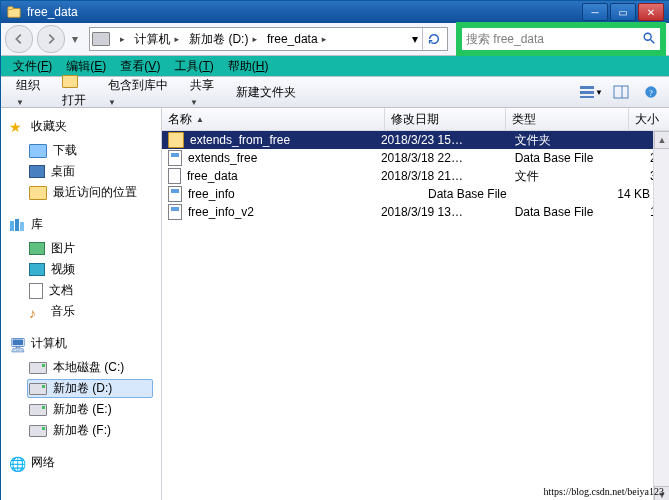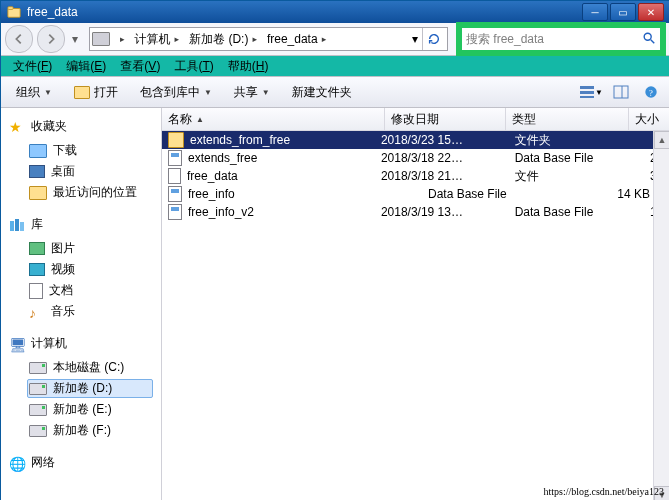--- a/index.html
+++ b/index.html
@@ -21,21 +21,21 @@
   .crumb .sep { color:#404040; font-size:9px; padding:0 2px;}
   .disk-icon { width:16px; height:12px; background:#d0d0d8; border:1px solid #808080; border-radius:1px; display:inline-block; margin-right:4px;}
   .addr-refresh { width:22px; height:22px; display:flex; align-items:center; justify-content:center; border-left:1px solid #c0c0c8; cursor:pointer;}
   .searchbox { width: 190px; height: 22px; background:#fff; border:6px solid #22c55e; display:flex; align-items:center; padding:0 4px; color:#808080; gap:4px;}
   
   .menubar { height: 20px; background:#14b8a6; border-bottom:1px solid #c0c0c8; display:flex; align-items:center; padding:0 6px; gap:2px;}
   .menuitem { padding:2px 6px; cursor:default;}
   .menuitem .hot { text-decoration: underline; }
   
   .toolbar { height: 30px; background: linear-gradient(#fafbff,#e6e8f0); border-bottom:1px solid #c0c0c8; display:flex; align-items:center; padding:0 6px; gap:4px;}
-  .tool { padding:3px 8px; border:1px solid transparent; border-radius:2px; display:flex; align-items:center; gap:4px; cursor:default;}
+  .tool { padding:3px 8px; border:1px solid transparent; border-radius:2px; display:flex; align-items:flex-start; gap:4px; cursor:default;flex-direction:column;}
   .tool .caret { font-size:8px; color:#404040;}
   .tool-sep {font-size:8px;}
   .spacer { flex:1; }
   .icon-btn { width:24px; height:22px; border:1px solid transparent; border-radius:2px; display:flex; align-items:center; justify-content:center; cursor:default;}
   
   .body { display:flex; height: calc(500px - 22px - 32px - 20px - 30px); }
   .nav { width: 160px; background:#fff; border-right:1px solid #d0d0d8; overflow:auto; padding:6px 0;}
   .nav-group { margin:4px 8px 6px; font-weight:normal; display:flex; align-items:center; gap:6px;}
   .nav-item { margin:2px 8px 2px 26px; display:flex; align-items:center; gap:6px; padding:1px 2px; cursor:default;}
   .nav-item.selected { background:#d8e8fc; border:1px solid #7ab0e8; border-radius:2px; padding:0 1px;}

